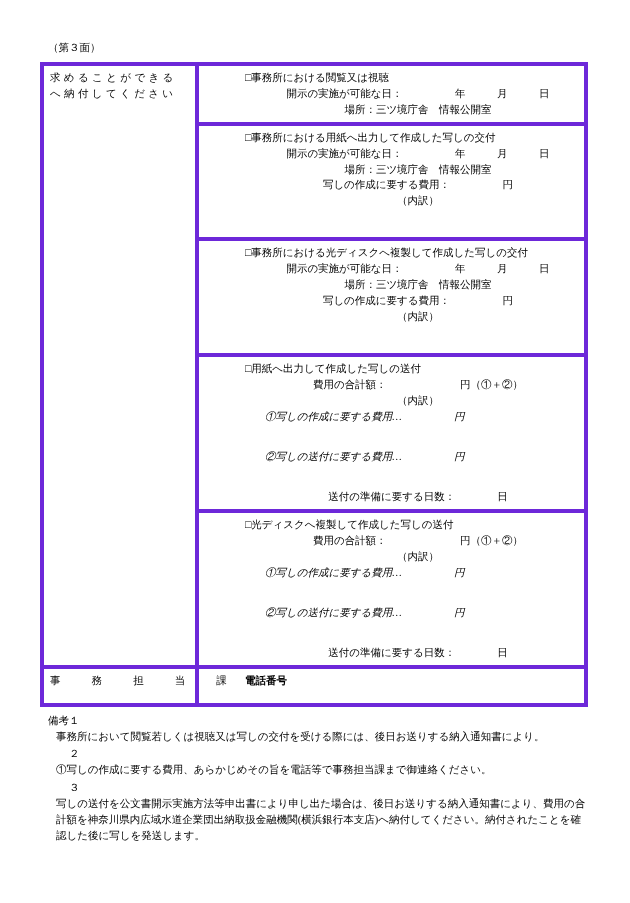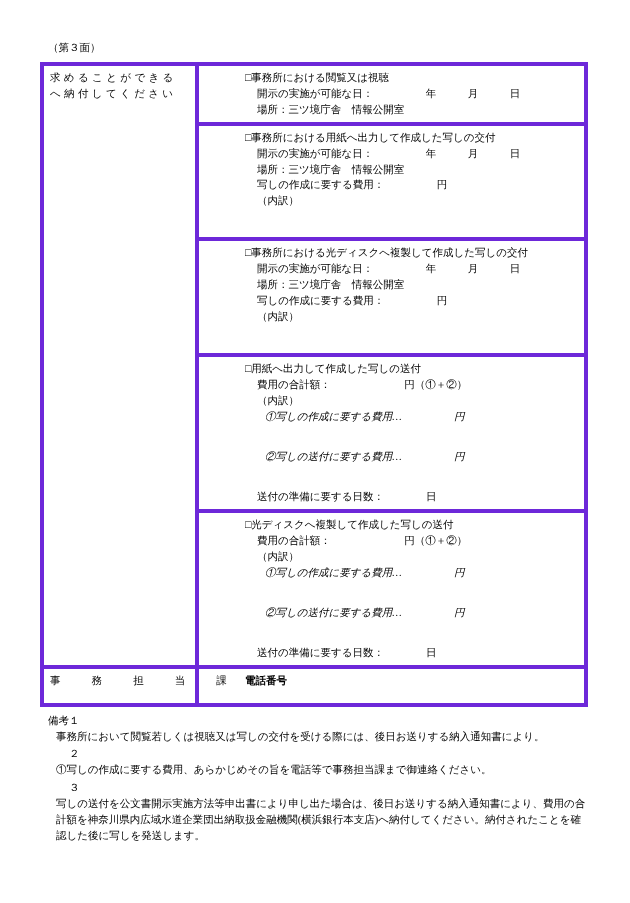--- a/index.html
+++ b/index.html
@@ -48,21 +48,21 @@
   }
   .label-spread {
     display: block;
     letter-spacing: 0.32em;
     white-space: nowrap;
   }
   .row-line {
     white-space: pre;
     margin-left: 40px;
   }
-  .indent1 { padding-left: 12px; }
+  .indent1 { padding-left: 12px; text-align: center; }
   .indent2 { padding-left: 20px; font-style: italic; }
   .checkbox-line {
     white-space: pre;
   }
   .blank-gap-lg {
     display: block;
     height: 24px;
   }
   td.contact-label {
     vertical-align: middle;

